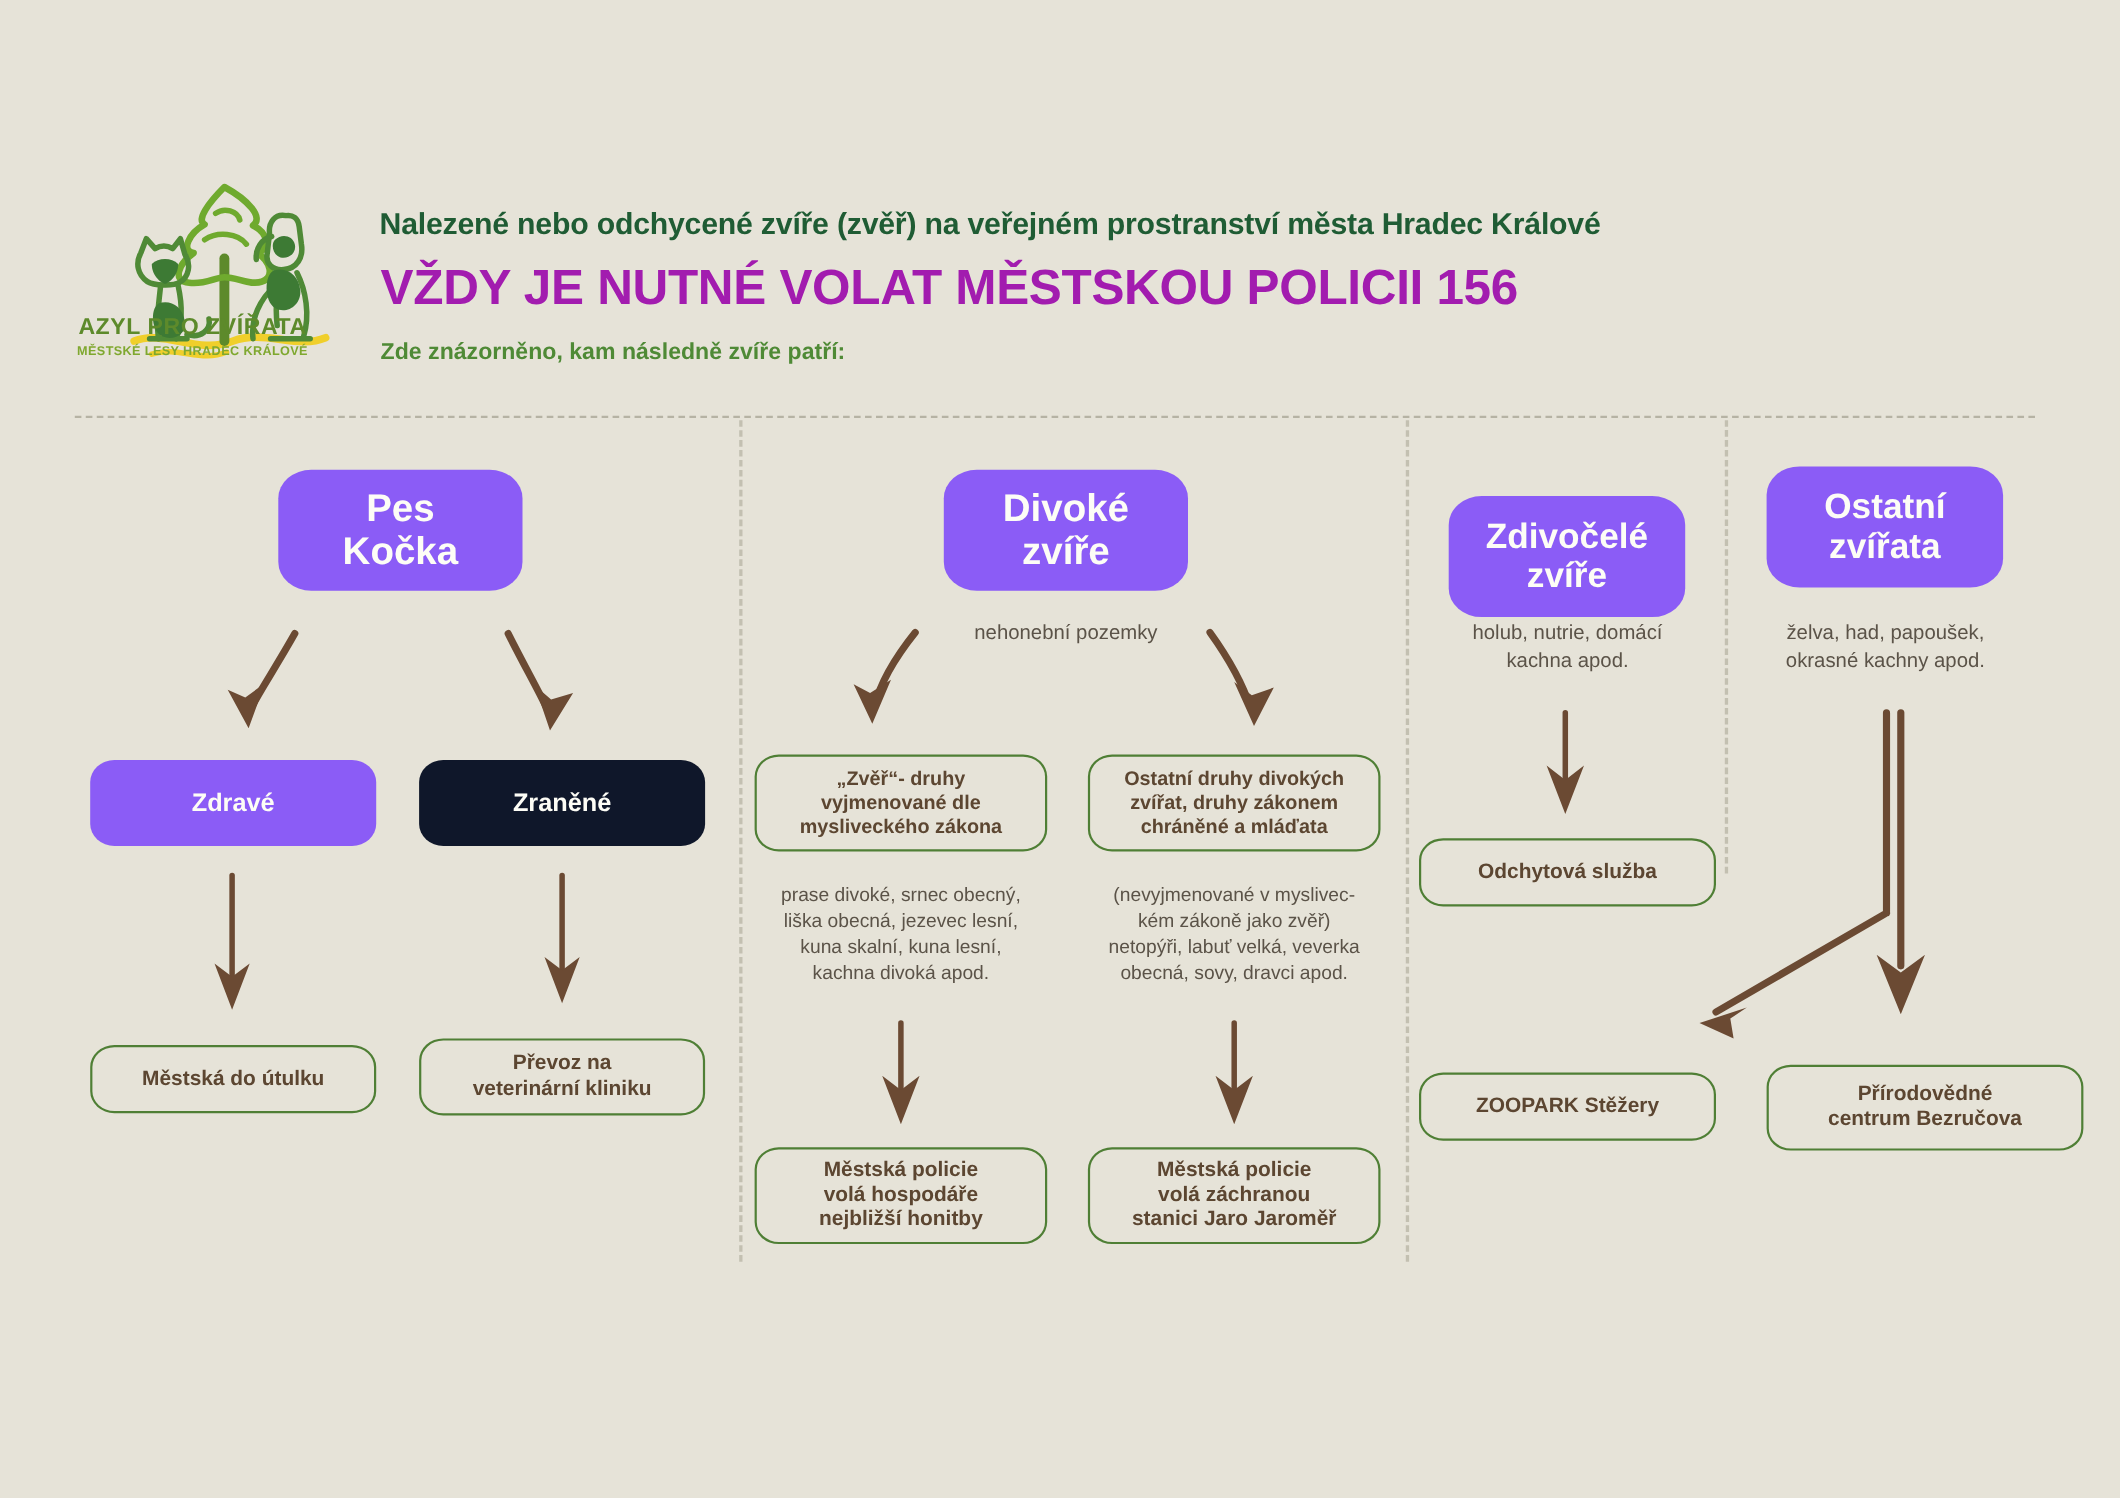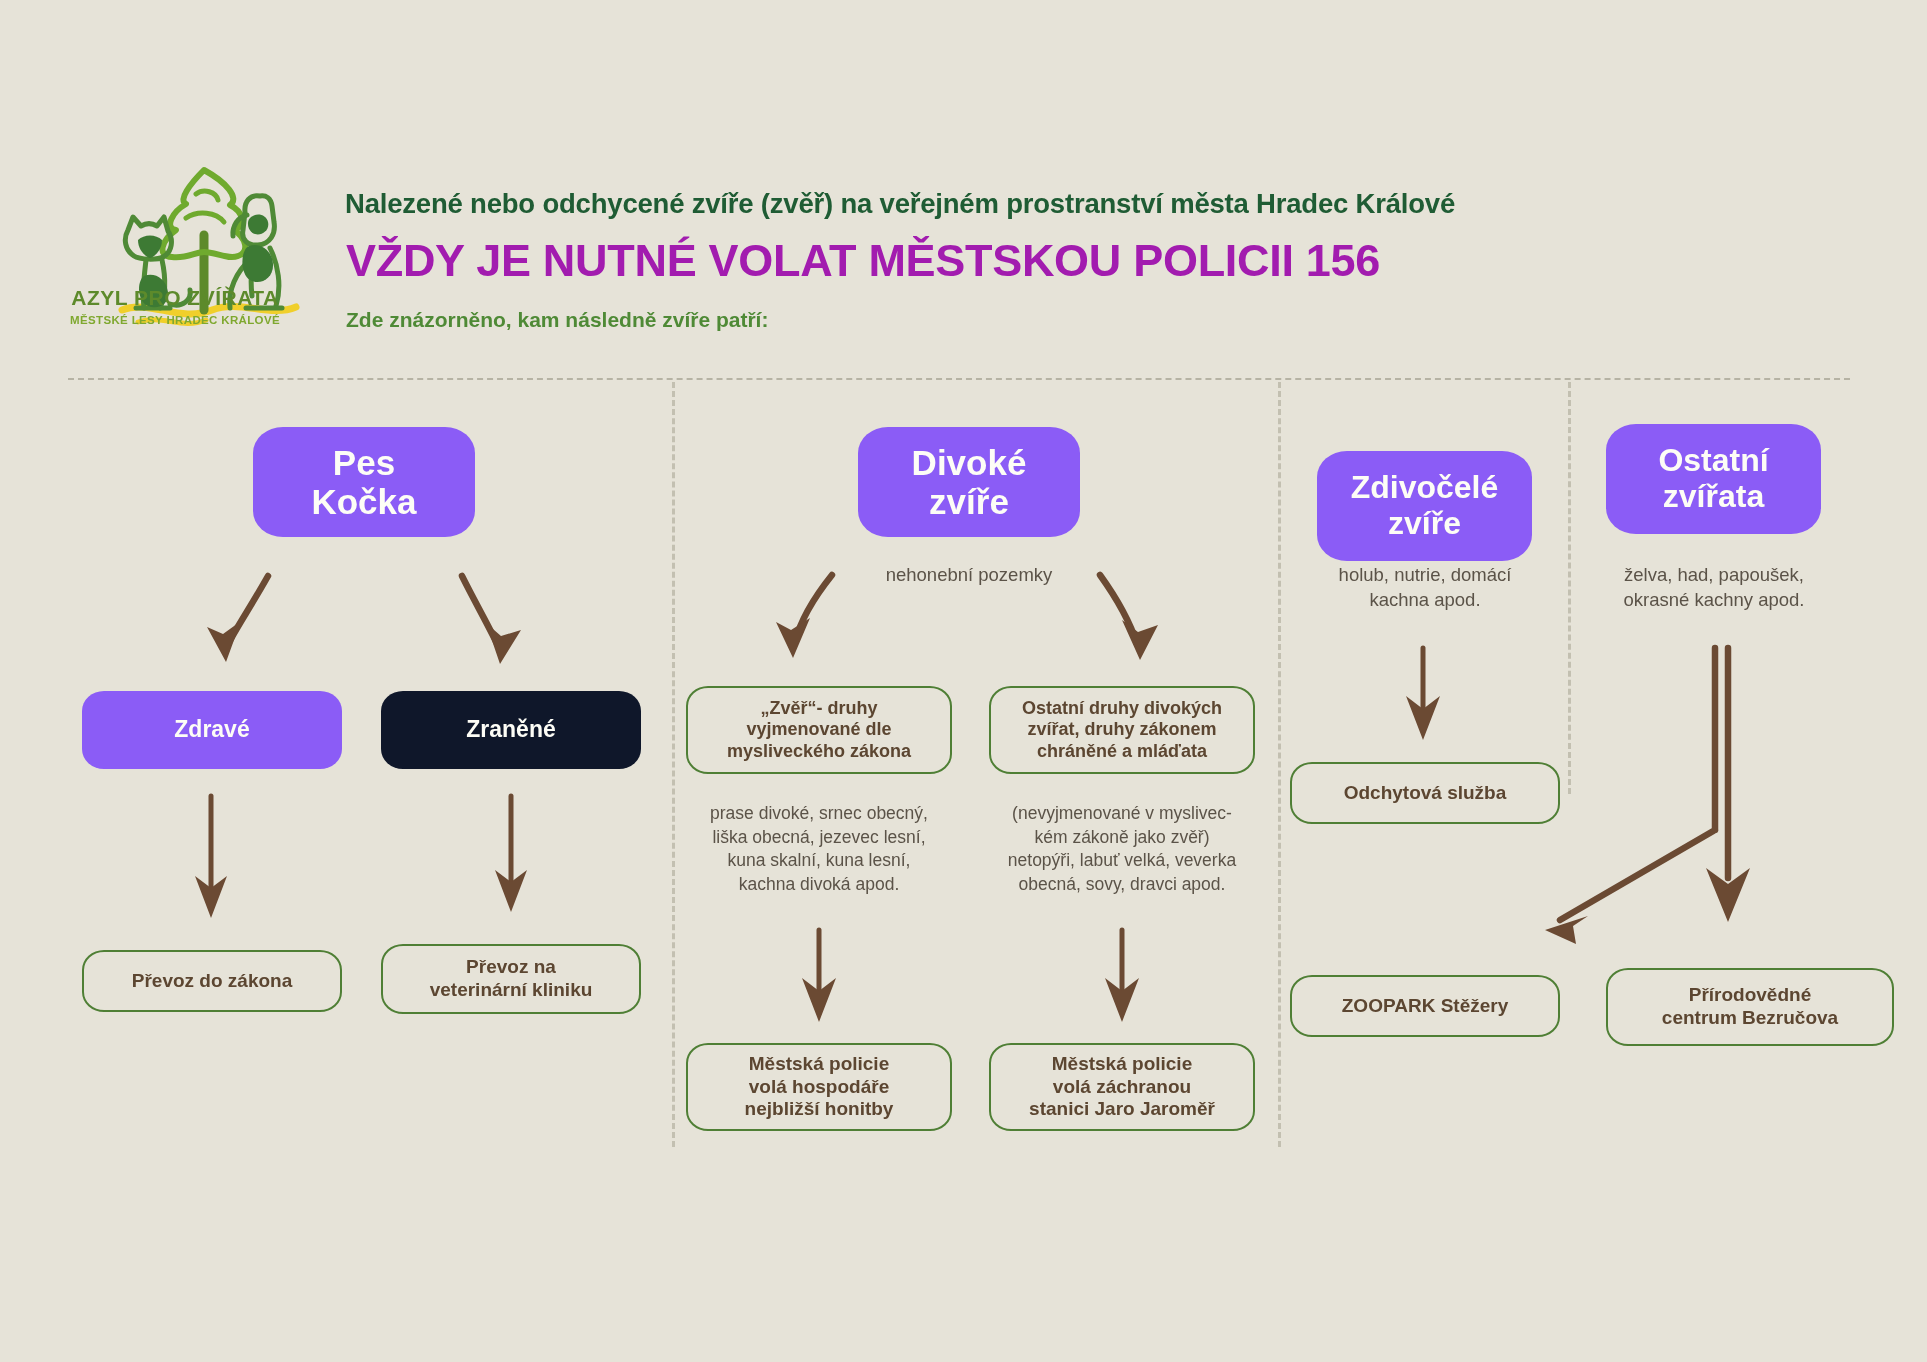--- a/index.html
+++ b/index.html
@@ -149,21 +149,21 @@
   <div class="vsep" style="left:1278px;top:382px;height:765px;"></div>
   <div class="vsep" style="left:1568px;top:382px;height:412px;"></div>
 
   <div class="gbox lvl1" style="left:253px;top:427px;width:222px;height:110px;white-space:pre-line;">Pes
 Kočka</div>
 
   <div class="gbox mid" style="left:82px;top:691px;width:260px;height:78px;">Zdravé</div>
 
   <div class="gbox mid dark" style="left:381px;top:691px;width:260px;height:78px;">Zraněné</div>
 
-  <div class="obox" style="left:82px;top:950px;width:260px;height:62px;white-space:pre-line;">Převoz do zákona</div>
+  <div class="obox" style="left:82px;top:950px;width:260px;height:62px;white-space:pre-line;">Městská do útulku</div>
 
   <div class="obox" style="left:381px;top:944px;width:260px;height:70px;white-space:pre-line;">Převoz na
 veterinární kliniku</div>
 
   <div class="gbox lvl1" style="left:858px;top:427px;width:222px;height:110px;white-space:pre-line;">Divoké
 zvíře</div>
 
   <div class="cap" style="left:829px;top:563px;width:280px;">nehonební pozemky</div>
 
   <div class="obox" style="left:686px;top:686px;width:266px;height:88px;font-size:18px;white-space:pre-line;">„Zvěř“- druhy

